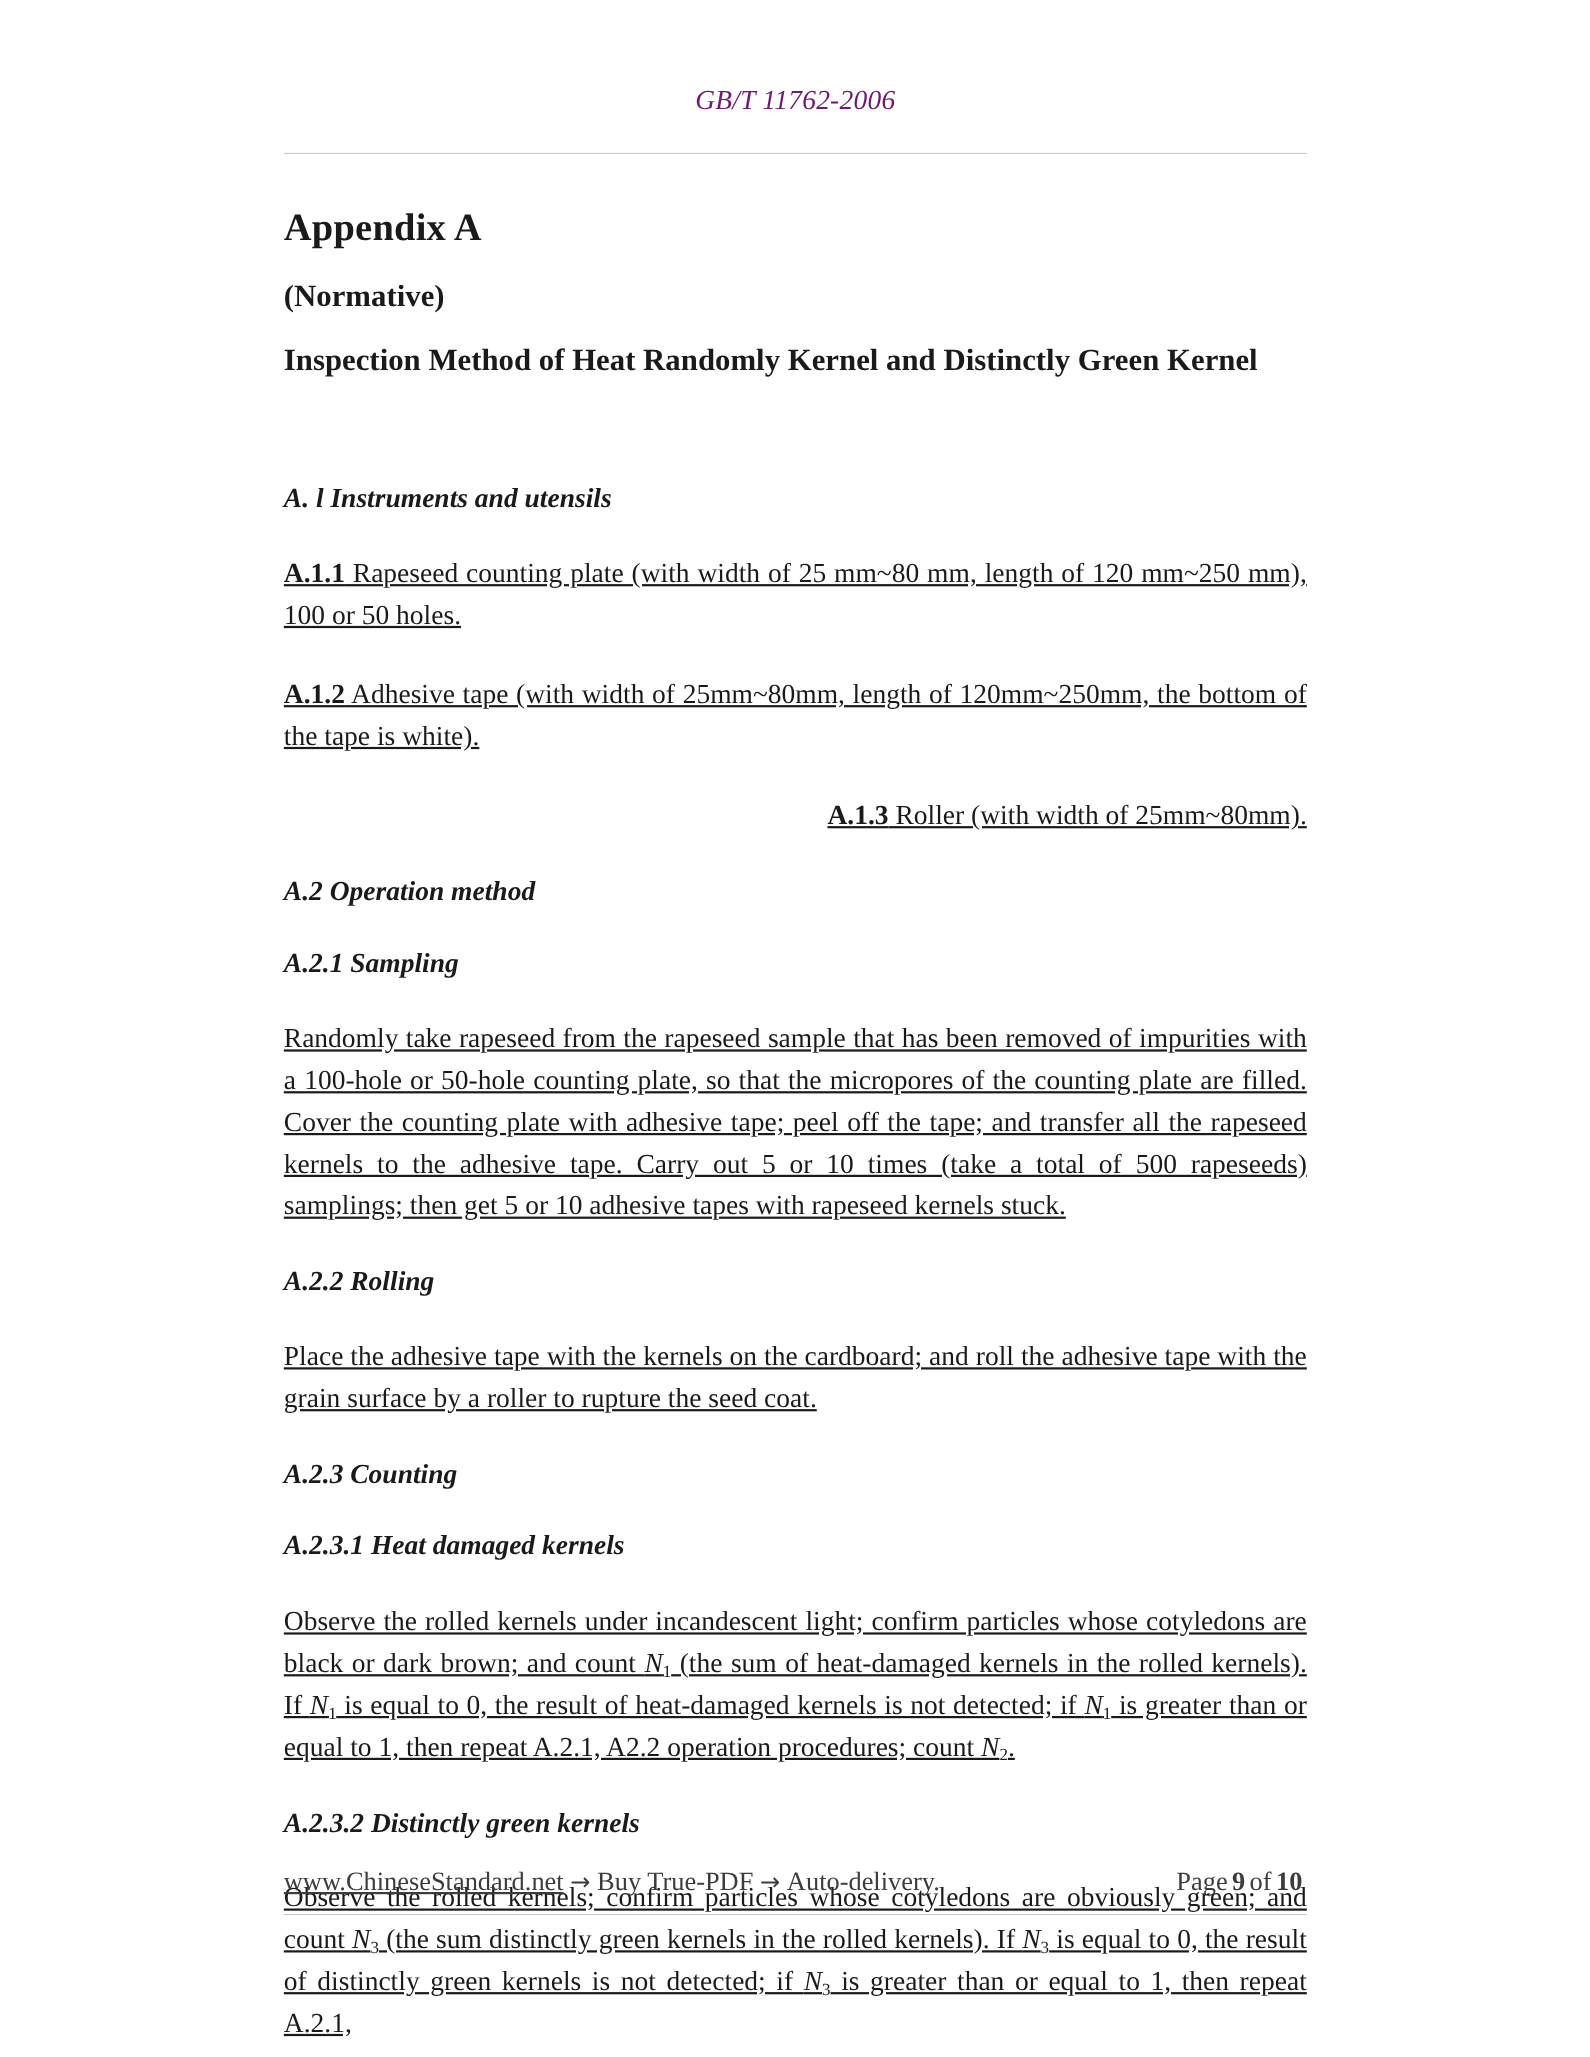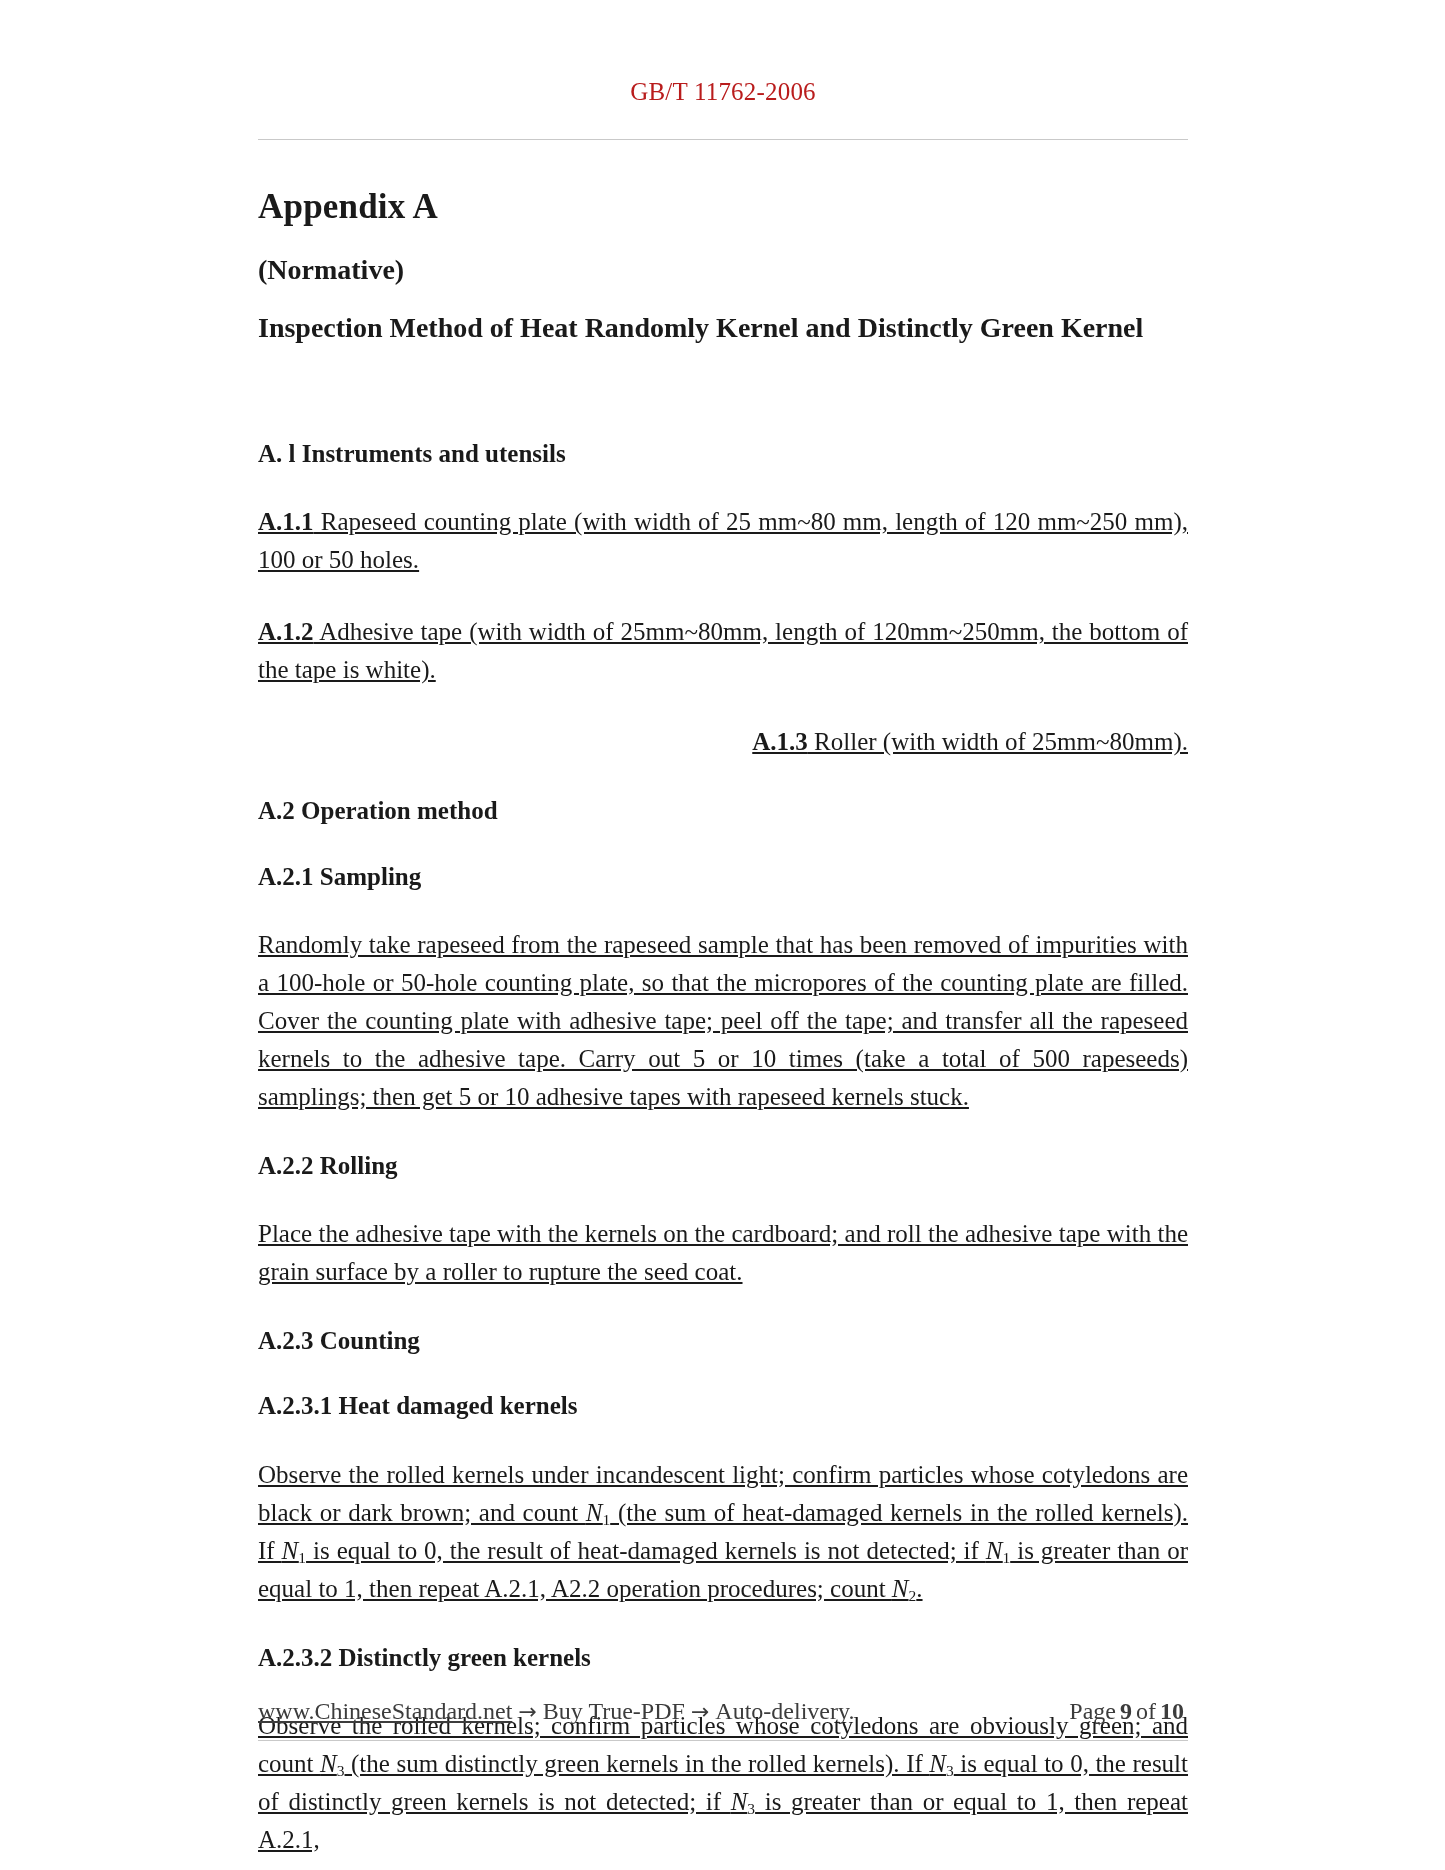--- a/index.html
+++ b/index.html
@@ -26,22 +26,23 @@
   
   .header {
     position: absolute;
     left: 258px;
     top: 78px;
     width: 930px;
     text-align: center;
   }
   .header-text {
     font-size: 25px;
-    color: #b91c1c;
+    color: #701a75;
     letter-spacing: 0.2px;
+    font-style: italic;
   }
   .header-rule {
     position: absolute;
     left: 258px;
     top: 139px;
     width: 930px;
     height: 1px;
     background: #c9c9c9;
   }
   
@@ -76,20 +77,21 @@
     position: absolute;
     left: 258px;
     top: 438px;
     width: 930px;
   }
   .h-sec {
     font-size: 25px;
     font-weight: bold;
     margin: 0 0 0 0;
     line-height: 1.25;
+    font-style: italic;
   }
   .para {
     font-size: 25px;
     line-height: 1.52;
     text-align: justify;
     text-justify: inter-word;
     margin: 0;
     text-decoration: underline;
   }
   .para.no-just {

